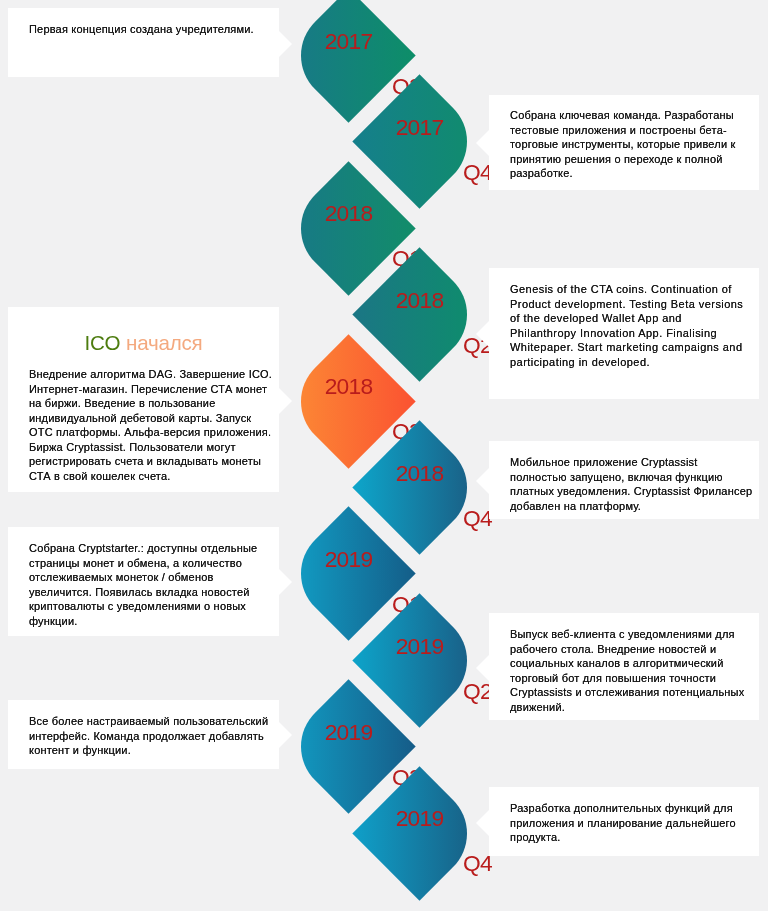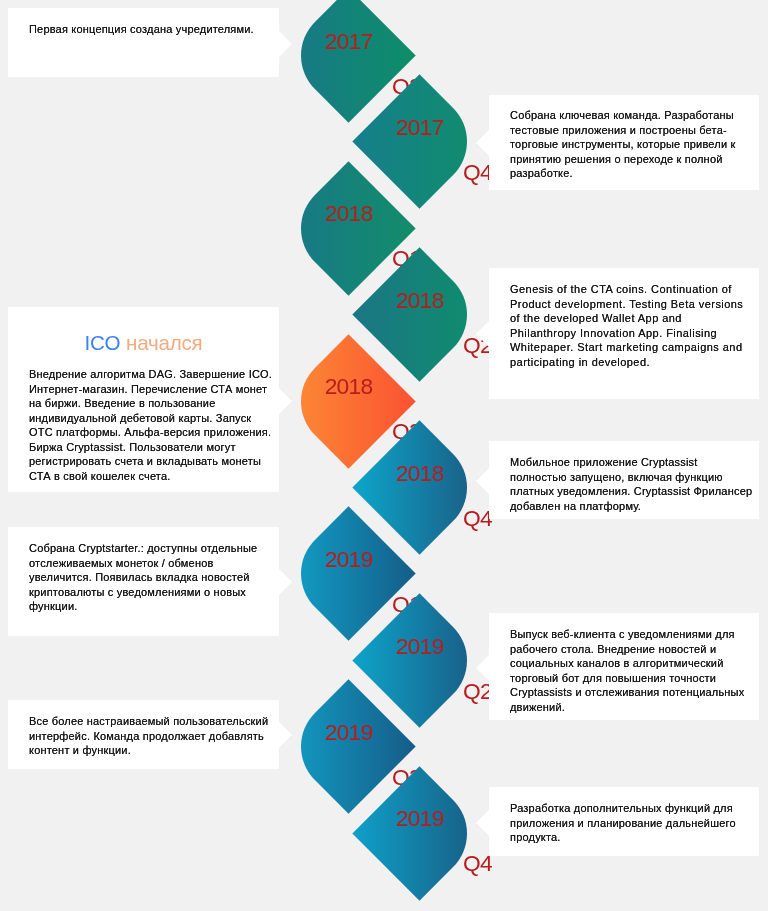--- a/index.html
+++ b/index.html
@@ -45,21 +45,21 @@
     position:absolute;left:20.6px;top:13.8px;width:232px;
     font-size:11px;line-height:14.5px;letter-spacing:0.19px;
     color:#181818;white-space:nowrap;will-change:transform;
     text-shadow:0 0 0.22px #181818;
   }
   .card .body .ln{display:block;height:14.5px;}
   .card .head{
     position:absolute;left:0;top:24.2px;width:100%;text-align:center;
     font-size:20.6px;line-height:24px;letter-spacing:-0.2px;white-space:nowrap;will-change:transform;
   }
-  .card .head .a{color:#3b82f6;}
+  .card .head .a{color:#4d7c0f;}
   .card .head .b{color:#f4a97f;}
   .card.hashead .body{top:60.1px;}
   
   .card.latin .body{letter-spacing:0.45px;}
 </style>
 </head>
 <body>
 
 <div id="stage">
     <div class="dia left" style="left:301.3px;top:7.799999999999997px">
@@ -179,20 +179,21 @@
         <span class="ln">Мобильное приложение Cryptassist</span>
         <span class="ln">полностью запущено, включая функцию</span>
         <span class="ln">платных уведомления. Cryptassist Фрилансер</span>
         <span class="ln">добавлен на платформу.</span>
       </div>
     </div>
     <div class="card left" style="left:8.2px;top:526.8px;width:271px;height:109.3px">
       <div class="arrow"></div>
       <div class="body">
         <span class="ln">Собрана Cryptstarter.: доступны отдельные</span>
+        <span class="ln">страницы монет и обмена, а количество</span>
         <span class="ln">отслеживаемых монеток / обменов</span>
         <span class="ln">увеличится. Появилась вкладка новостей</span>
         <span class="ln">криптовалюты с уведомлениями о новых</span>
         <span class="ln">функции.</span>
       </div>
     </div>
     <div class="card right" style="left:489.2px;top:613.2px;width:270px;height:107.1px">
       <div class="arrow"></div>
       <div class="body">
         <span class="ln">Выпуск веб-клиента с уведомлениями для</span>

